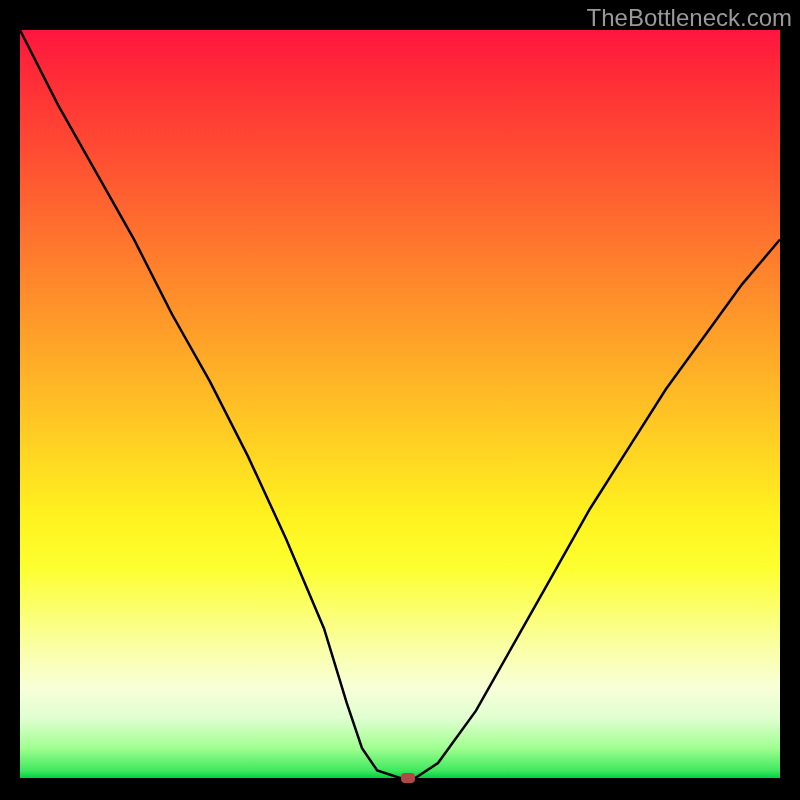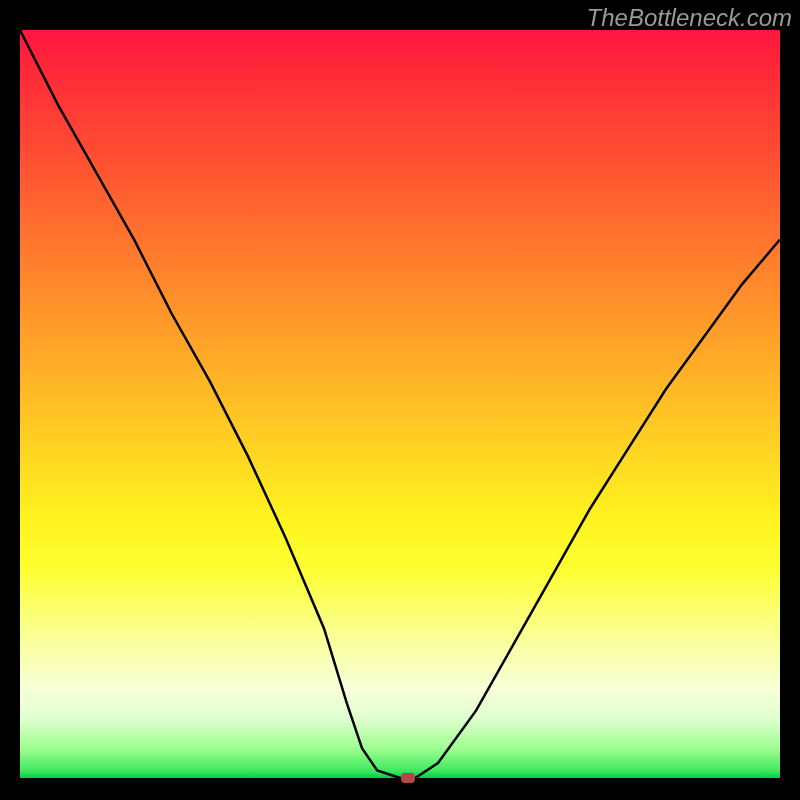--- a/index.html
+++ b/index.html
@@ -14,21 +14,20 @@
     background: #000;
   }
   .watermark {
     position: absolute;
     top: 4px;
     right: 8px;
     color: #999;
     font-family: Arial, sans-serif;
     font-size: 24px;
     z-index: 10;
-    font-style: italic;
   }
   .plot-area {
     position: absolute;
     left: 20px;
     top: 30px;
     width: 760px;
     height: 748px;
     background: linear-gradient(to bottom,
       #ff1540 0%,
       #ff2838 5%,

